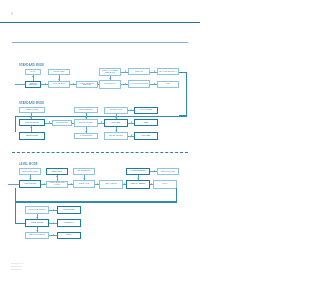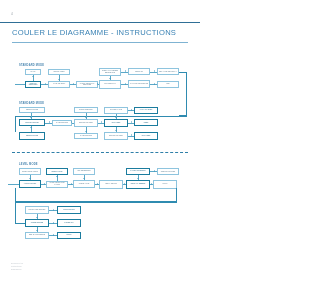--- a/index.html
+++ b/index.html
@@ -157,21 +157,20 @@
     white-space: nowrap;
   }
 </style>
 </head>
 <body>
 
 <div class="page">
 
   <div class="page-number">4</div>
   <div class="header-rule"></div>
-  <div class="page-title">COULER LE DIAGRAMME - INSTRUCTIONS</div>
   <div class="title-rule"></div>
 
   <div class="block">
     <div class="block-label" style="left:19px; top:63.5px;">STANDARD MODE</div>
 
     <div class="node" style="left:25px; top:69px; width:16px; height:6px;">
       <span class="txt">START</span>
     </div>
     <div class="node" style="left:48px; top:68.5px; width:22px; height:6.5px;">
       <span class="txt">SELECT MODE</span>

